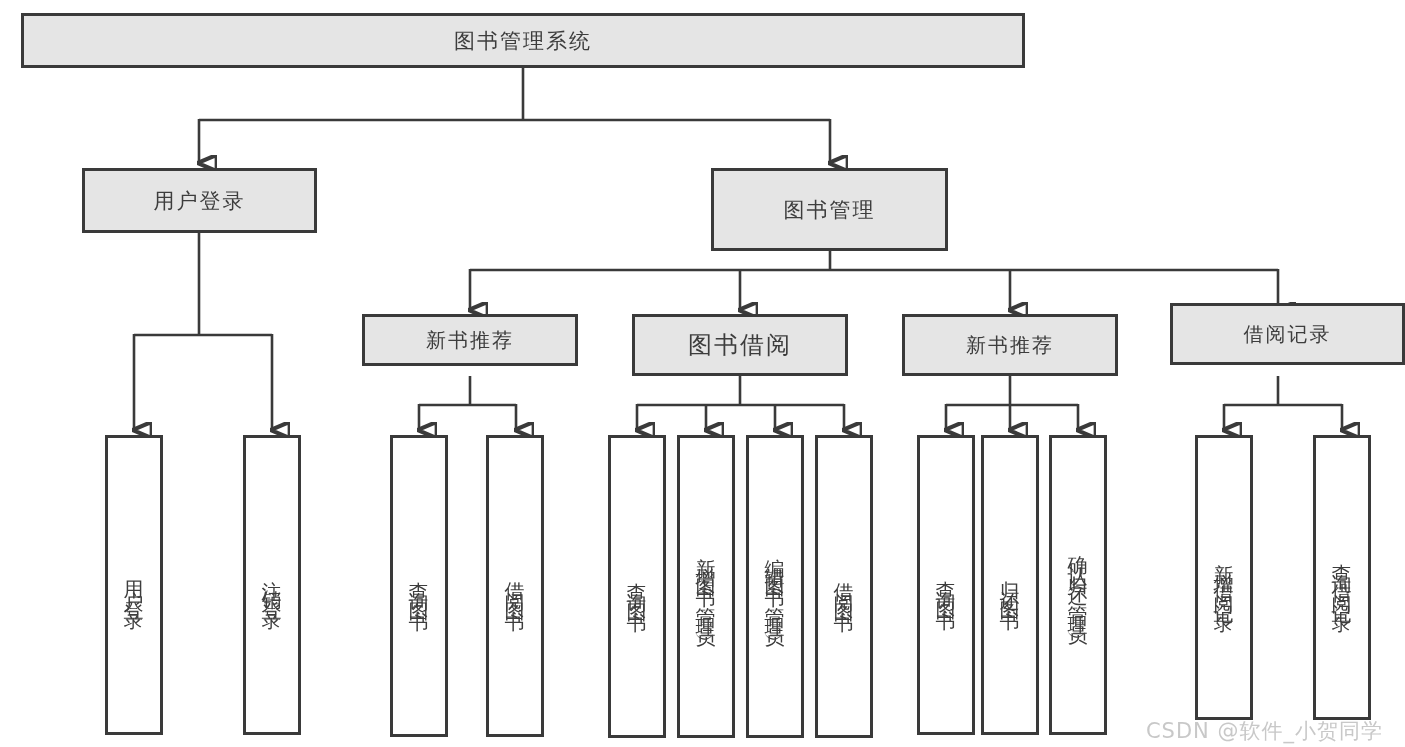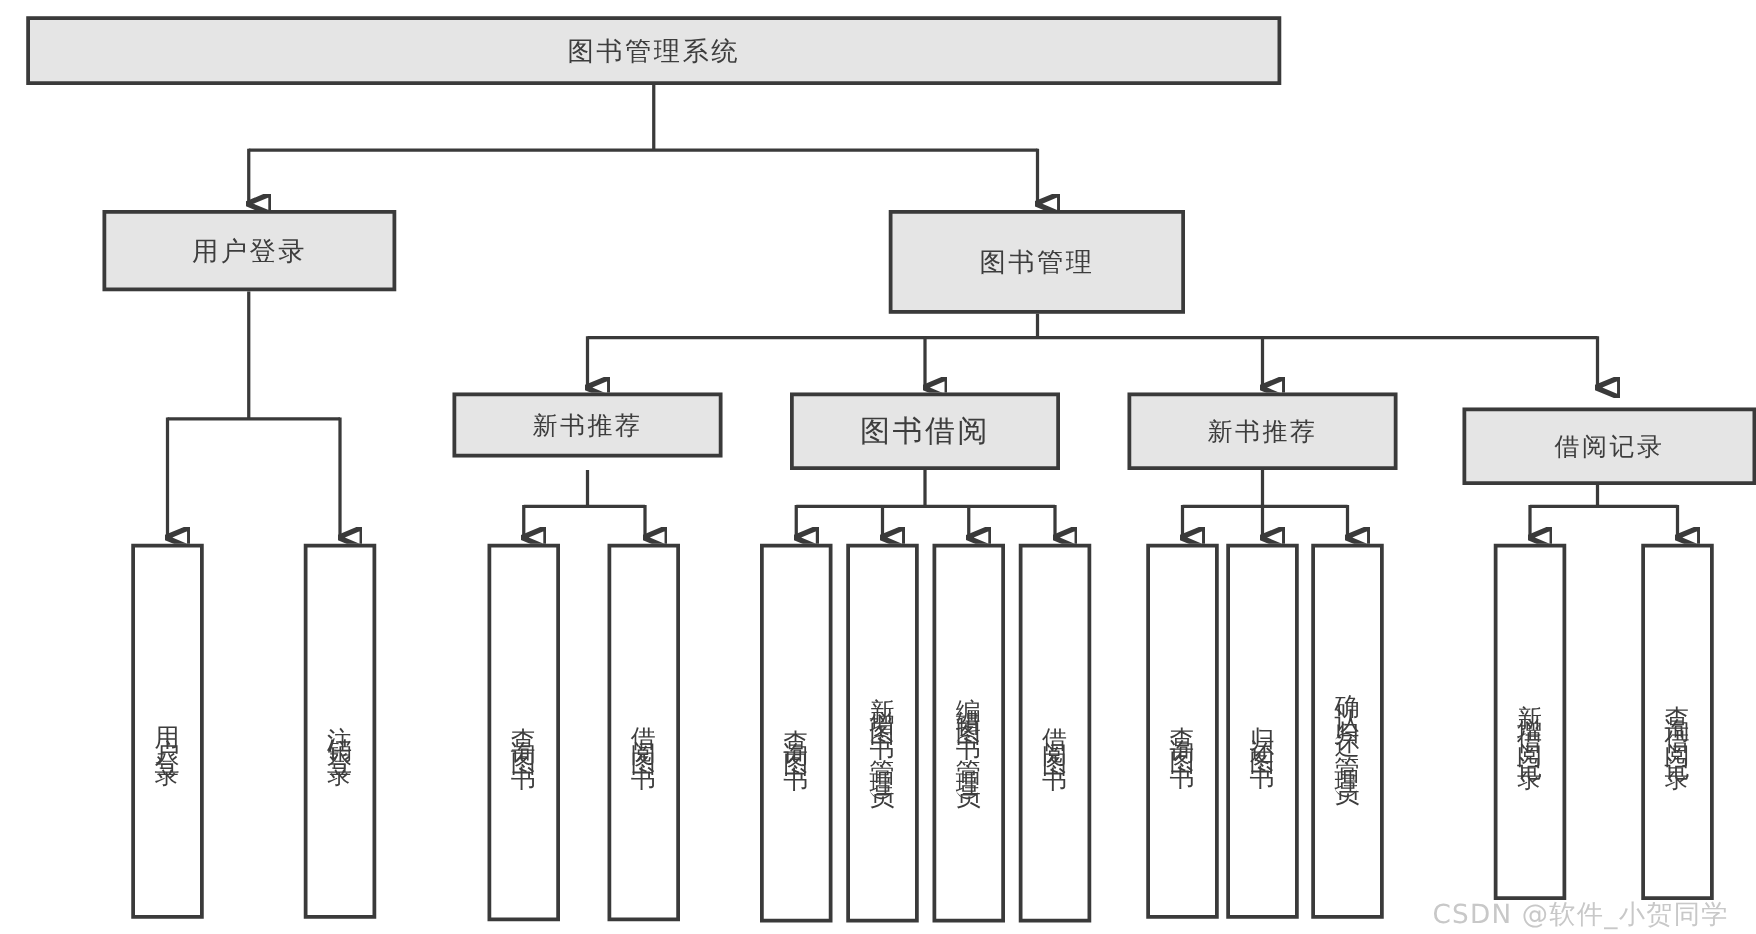--- a/index.html
+++ b/index.html
@@ -142,21 +142,21 @@
 
   <div class="hbox" style="left:362px;top:314px;width:216px;height:52px;font-size:20px">
     <span>新书推荐</span>
   </div>
   <div class="hbox" style="left:632px;top:314px;width:216px;height:62px;font-size:24px">
     <span>图书借阅</span>
   </div>
   <div class="hbox" style="left:902px;top:314px;width:216px;height:62px;font-size:20px">
     <span>新书推荐</span>
   </div>
-  <div class="hbox" style="left:1170px;top:326px;width:235px;height:62px;font-size:20px">
+  <div class="hbox" style="left:1170px;top:303px;width:235px;height:62px;font-size:20px">
     <span>借阅记录</span>
   </div>
 
   <div class="vbox" style="left:105px;top:435px;height:300px">
     <span class="vtext">用户登录</span>
   </div>
   <div class="vbox" style="left:243px;top:435px;height:300px">
     <span class="vtext">注销登录</span>
   </div>
 

